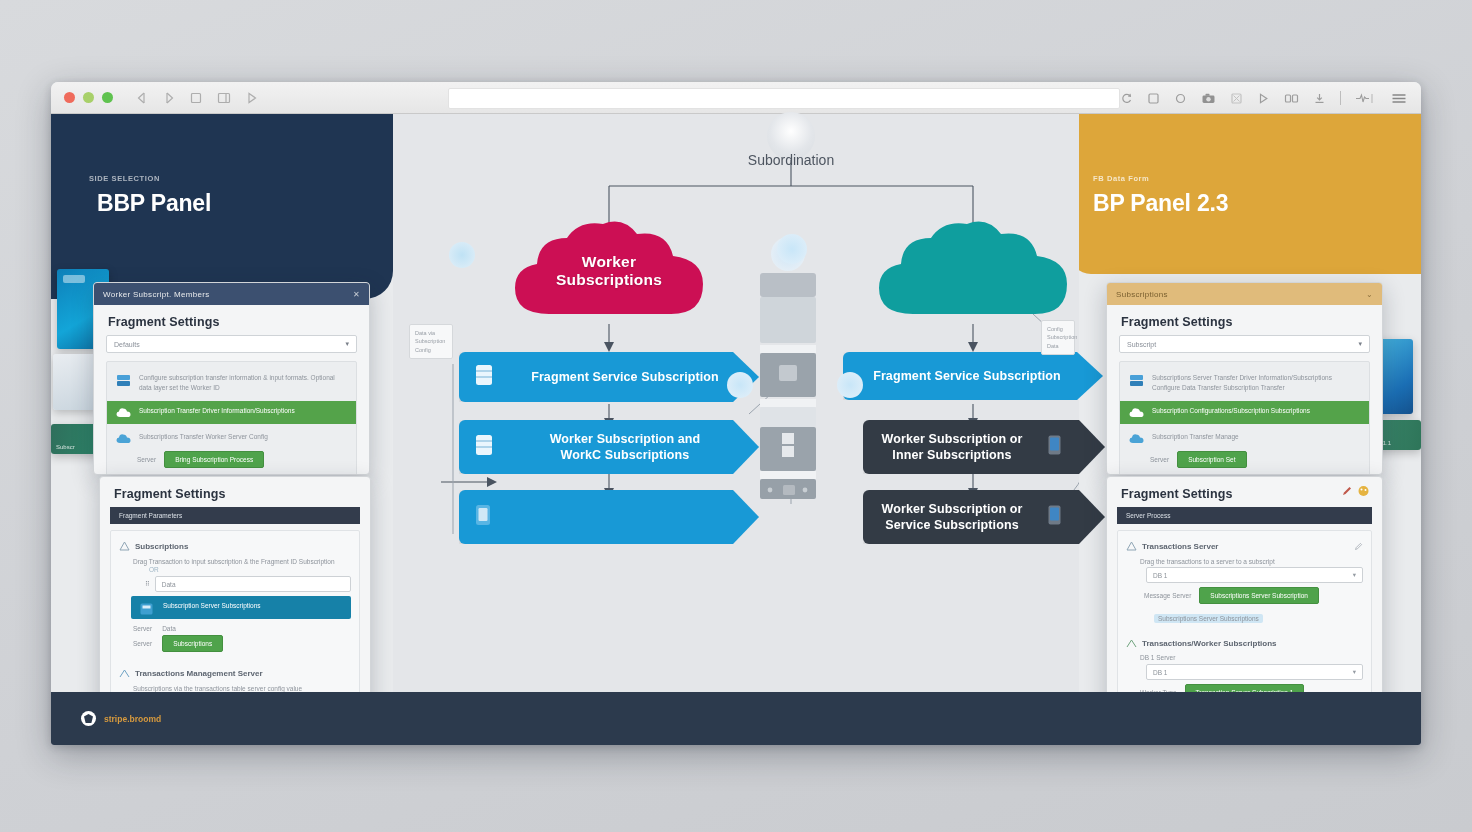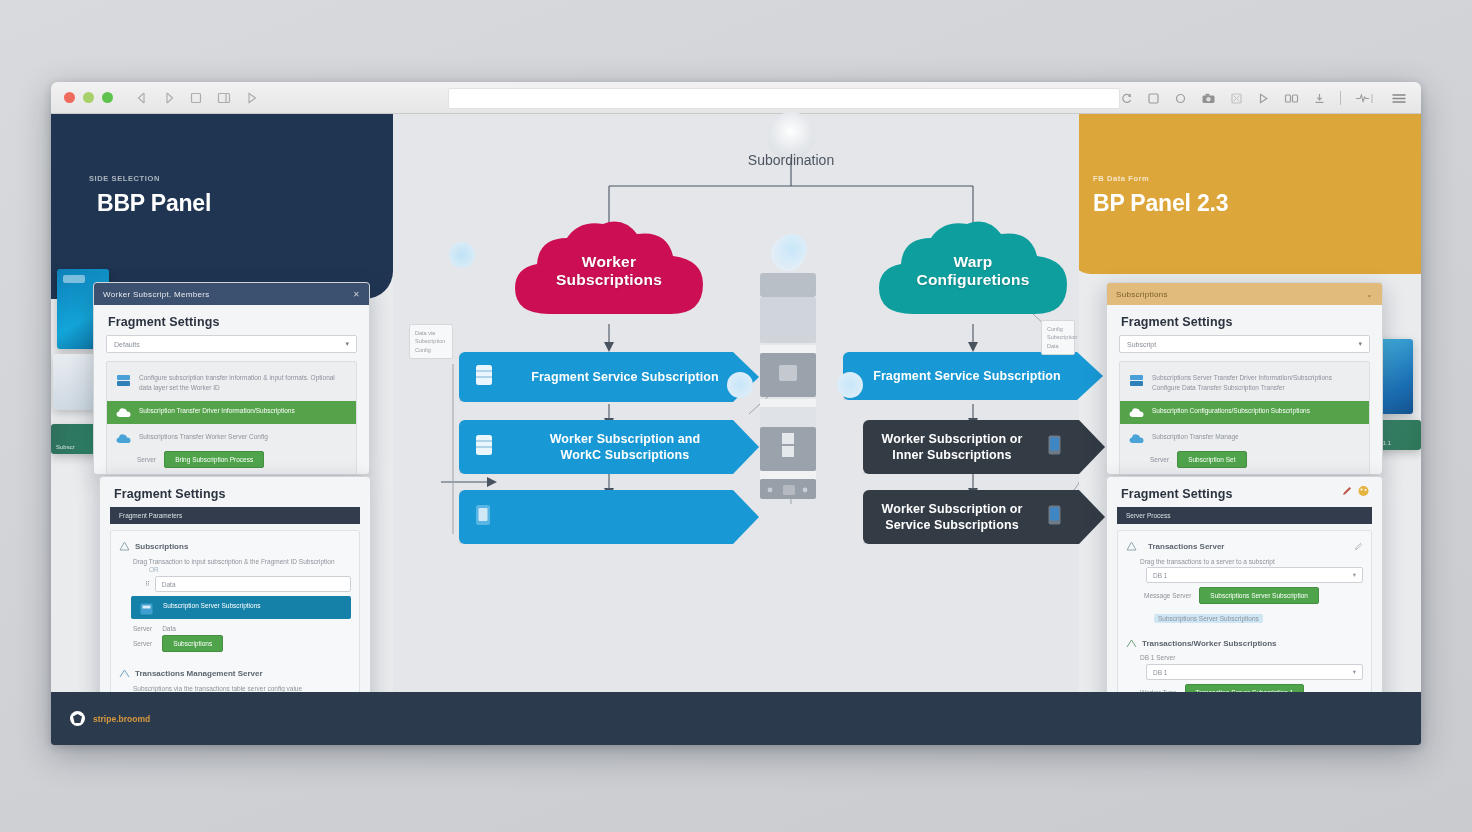--- a/index.html
+++ b/index.html
@@ -230,21 +230,21 @@
   }
   .fbtn.ghost { background: #e6f3ea; color: #9cc0a6; border-color: #d4e6da; }
 
   .pencil { margin-left: auto; display: flex; gap: 4px; align-items: center; }
 
   
   .footer {
     position: absolute; left: 0; bottom: 0;
     width: 100%; height: 53px;
     background: #2c3a4d;
-    display: flex; align-items: center; padding-left: 19px; gap: 8px;
+    display: flex; align-items: center; padding-left: 30px; gap: 8px;
   }
   .logo-badge {
     width: 15px; height: 15px; border-radius: 50%;
     background: #fff; position: relative;
   }
   .logo-badge::before {
     content: ""; position: absolute; inset: 3px;
     background: #2c3a4d;
     clip-path: polygon(50% 0,100% 28%,82% 100%,18% 100%,0 28%);
   }
@@ -431,23 +431,20 @@
         </svg>
         <div class="lbl">
           <span>Worker</span><br><span>Subscriptions</span>
         </div>
       </div>
 
       <div class="cloud" style="left:480px;top:104px;width:200px;height:106px;">
         <svg width="200" height="106" viewBox="0 0 200 106" style="position:absolute;left:0;top:0;">
           <path d="M40 96 Q6 96 6 70 Q6 50 28 46 Q30 20 58 20 Q70 2 94 6 Q114 -2 128 16 Q158 12 164 38 Q194 42 194 66 Q194 96 162 96 Z" fill="#0f9e9e"></path>
         </svg>
-        <div class="lbl">
-          <span>Warp</span><br><span>Configuretions</span>
-        </div>
       </div>
 
       <div class="chev blue" style="left:66px;top:238px;width:300px;height:50px;">
         <span class="ci">
           <svg width="22" height="26" viewBox="0 0 22 26">
               <rect x="3" y="3" width="16" height="20" rx="2.5" fill="#eaf6fd"></rect>
               <path d="M3 9 H19 M3 15 H19" stroke="#9cc9e4" stroke-width="1.4"></path>
             </svg>
         </span>
         <span class="txt"><span>Fragment Service Subscription</span></span>
@@ -693,21 +690,21 @@
                 <circle cx="6.5" cy="6" r="5" fill="#e5b341"></circle>
                 <circle cx="4.5" cy="4.5" r="1" fill="#fff"></circle>
                 <circle cx="8.5" cy="5" r="1" fill="#fff"></circle>
               </svg></span>
         </span>
       </div>
       <div style="padding:0 10px 8px;">
         <div class="darkstrip">Server Process</div>
         <div style="background:#f7f8f9;border:1px solid #e0e3e6;border-radius:2px;padding:6px 8px;height:182px;">
 
-          <div style="display:flex;gap:11px;align-items:center;">
+          <div style="display:flex;gap:5px;align-items:center;">
             <span><svg width="11" height="10" viewBox="0 0 11 10">
                   <path d="M1 9 L5.5 1 L10 9 Z" fill="none" stroke="#8fa5b5" stroke-width="1"></path>
                 </svg></span>
             <span style="font-size:8px;color:#5d6570;font-weight:600;" class="blurtxt">Transactions Server</span>
             <span style="margin-left:auto;"><svg width="9" height="9" viewBox="0 0 9 9">
                   <path d="M1.5 7.5 L2.2 5.6 L6.4 1.4 L7.6 2.6 L3.4 6.8 Z" fill="none" stroke="#a5abb3" stroke-width=".8"></path>
                 </svg></span>
           </div>
           <div class="lab" style="padding:3px 0 2px 14px;">Drag the transactions to a server to a subscript</div>
 

